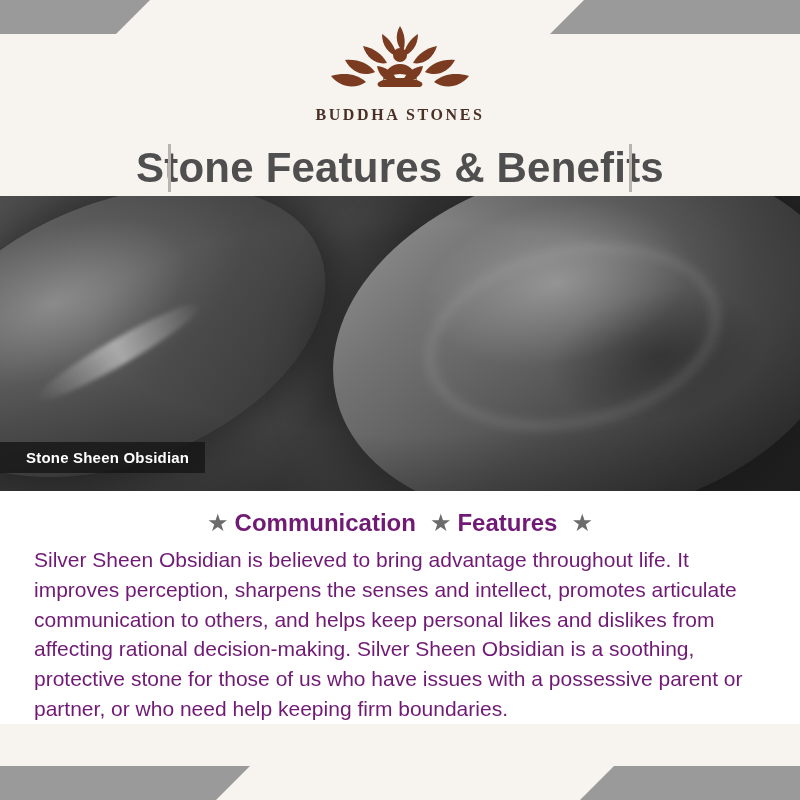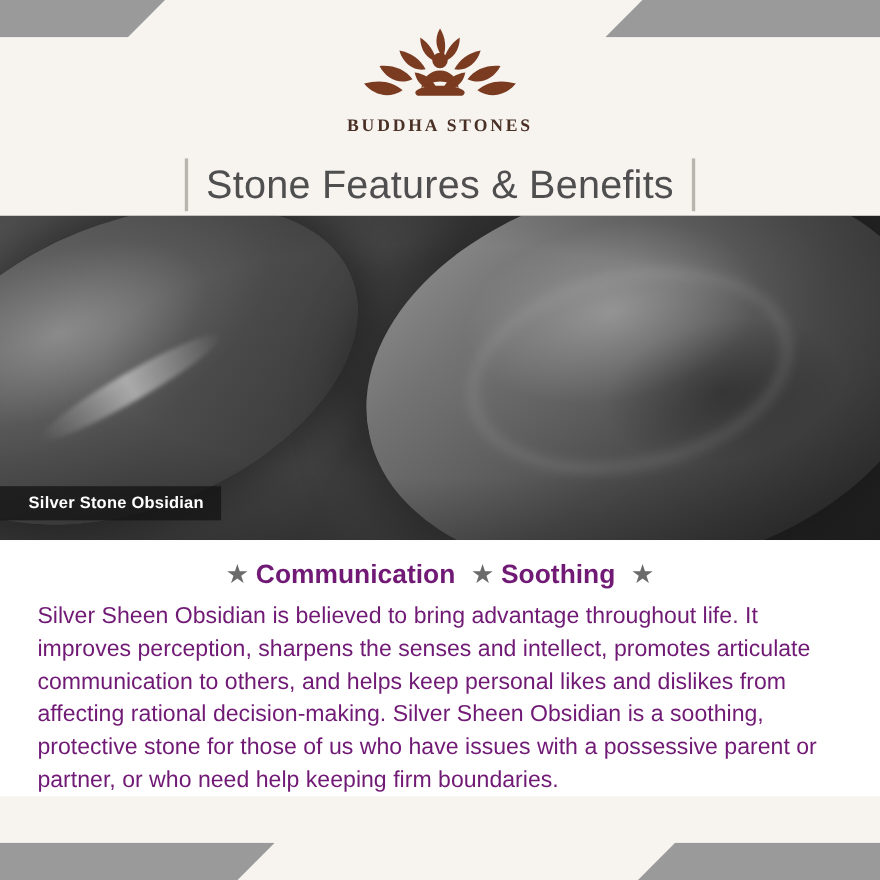--- a/index.html
+++ b/index.html
@@ -83,22 +83,22 @@
   .title-band .rule-right {
     position: absolute;
     top: 4px;
     width: 3px;
     height: 48px;
     background: #b9b4ad;
   }
   .title-band .rule-left { left: 168px; }
   .title-band .rule-right { right: 168px; }
   .page-title {
-    font-size: 36px;
-    font-weight: normal;
+    font-size: 42px;
+    font-weight: bold;
     color: #4f4f4f;
     letter-spacing: 0.2px;
     font-family: "Liberation Sans", sans-serif;
   }
 
   
   .photo {
     position: relative;
     width: 800px;
     height: 295px;
@@ -252,32 +252,32 @@
     <span class="rule-left"></span>
     <h1 class="page-title">Stone Features &amp; Benefits</h1>
     <span class="rule-right"></span>
   </div>
 
   <div class="photo">
     <div class="bg"></div>
     <div class="stone-a"></div>
     <div class="stone-b"></div>
     <div class="vig"></div>
-    <div class="photo-caption">Silver Stone Obsidian</div>
+    <div class="photo-caption">Stone Sheen Obsidian</div>
   </div>
 
   <div class="content">
     <div class="benefits">
       <div class="benefit">
         <span class="star">★</span>
         <span class="blabel">Communication</span>
       </div>
       <div class="benefit">
         <span class="star">★</span>
-        <span class="blabel">Soothing</span>
+        <span class="blabel">Features</span>
       </div>
       <div class="benefit">
         <span class="star">★</span>
       </div>
     </div>
     <p class="body-copy">Silver Sheen Obsidian is believed to bring advantage throughout life. It improves perception, sharpens the senses and intellect, promotes articulate communication to others, and helps keep personal likes and dislikes from affecting rational decision-making. Silver Sheen Obsidian is a soothing, protective stone for those of us who have issues with a possessive parent or partner, or who need help keeping firm boundaries.</p>
   </div>
 
 </div>
 

